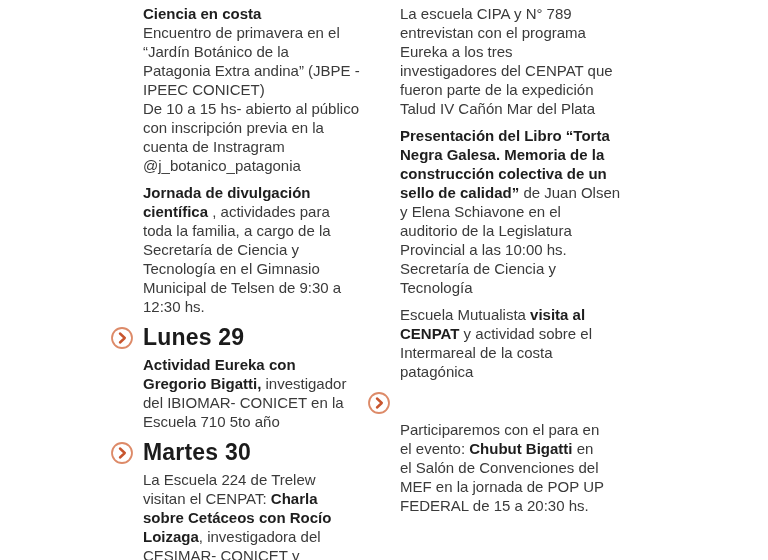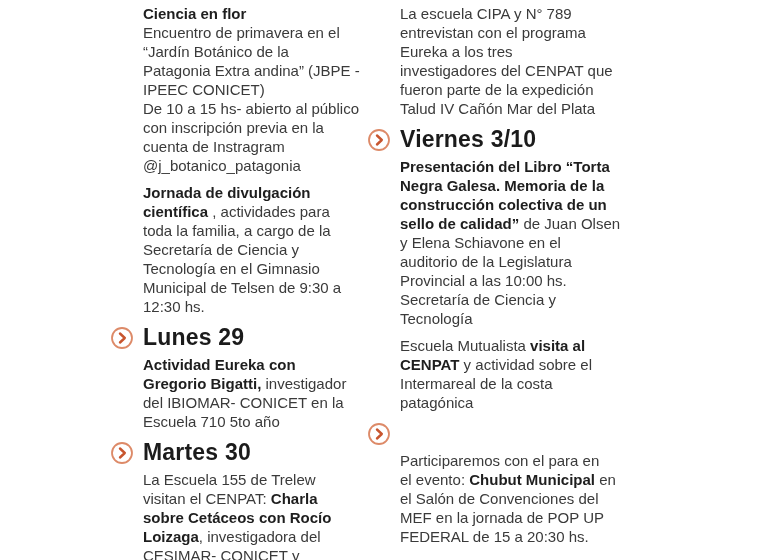--- a/index.html
+++ b/index.html
@@ -59,21 +59,21 @@
   }
   .marker svg { display: block; }
 </style>
 </head>
 <body style="background: rgb(255, 255, 255);">
 
 <div class="col col-left">
   <section class="event-section">
 
     <div class="section-paragraphs">
-        <p><strong>Ciencia en flor</strong><span>
+        <p><strong>Ciencia en costa</strong><span>
 Encuentro de primavera en el
 “Jardín Botánico de la
 Patagonia Extra andina” (JBPE -
 IPEEC CONICET)
 De 10 a 15 hs- abierto al público
 con inscripción previa en la
 cuenta de Instragram
 @j_botanico_patagonia</span></p>
         <p><strong>Jornada de divulgación
 científica</strong><span> , actividades para
@@ -107,21 +107,21 @@
     <div class="heading-row">
       <span class="marker">
         <svg viewBox="0 0 24 24" width="24" height="24" aria-hidden="true">
           <circle cx="12" cy="12" r="10" fill="none" stroke="var(--accent-circle)" stroke-width="1.8"></circle>
           <path d="M10 7.5 L14.8 12 L10 16.5" fill="none" stroke="var(--accent-chevron)" stroke-width="2.4" stroke-linecap="round" stroke-linejoin="round"></path>
         </svg>
       </span>
       <span class="heading-text">Martes 30</span>
     </div>
     <div class="section-paragraphs">
-        <p><span>La Escuela 155 de Trelew
+        <p><span>La Escuela 224 de Trelew
 visitan el CENPAT: </span><strong>Charla
 sobre Cetáceos con Rocío
 Loizaga</strong><span>, investigadora del
 CESIMAR- CONICET y</span></p>
       </div>
   </section>
 </div>
 <div class="col col-right">
   <section class="event-section">
 
@@ -129,29 +129,20 @@
         <p><span>La escuela CIPA y N° 789
 entrevistan con el programa
 Eureka a los tres
 investigadores del CENPAT que
 fueron parte de la expedición
 Talud IV Cañón Mar del Plata</span></p>
       </div>
   </section>
 
   <section class="event-section">
-    <div class="heading-row">
-      <span class="marker">
-        <svg viewBox="0 0 24 24" width="24" height="24" aria-hidden="true">
-          <circle cx="12" cy="12" r="10" fill="none" stroke="var(--accent-circle)" stroke-width="1.8"></circle>
-          <path d="M10 7.5 L14.8 12 L10 16.5" fill="none" stroke="var(--accent-chevron)" stroke-width="2.4" stroke-linecap="round" stroke-linejoin="round"></path>
-        </svg>
-      </span>
-      <span class="heading-text">Viernes 3/10</span>
-    </div>
     <div class="section-paragraphs">
         <p><strong>Presentación del Libro “Torta
 Negra Galesa. Memoria de la
 construcción colectiva de un
 sello de calidad”</strong><span> de Juan Olsen
 y Elena Schiavone en el
 auditorio de la Legislatura
 Provincial a las 10:00 hs.
 Secretaría de Ciencia y
 Tecnología</span></p>
@@ -166,19 +157,19 @@
     <div class="heading-row">
       <span class="marker">
         <svg viewBox="0 0 24 24" width="24" height="24" aria-hidden="true">
           <circle cx="12" cy="12" r="10" fill="none" stroke="var(--accent-circle)" stroke-width="1.8"></circle>
           <path d="M10 7.5 L14.8 12 L10 16.5" fill="none" stroke="var(--accent-chevron)" stroke-width="2.4" stroke-linecap="round" stroke-linejoin="round"></path>
         </svg>
       </span>
     </div>
     <div class="section-paragraphs">
         <p><span>Participaremos con el para en
-el evento: </span><strong>Chubut Municipal</strong><span> en
+el evento: </span><strong>Chubut Bigatti</strong><span> en
 el Salón de Convenciones del
 MEF en la jornada de POP UP
 FEDERAL de 15 a 20:30 hs.</span></p>
       </div>
   </section>
 </div>
 
 </body></html>

